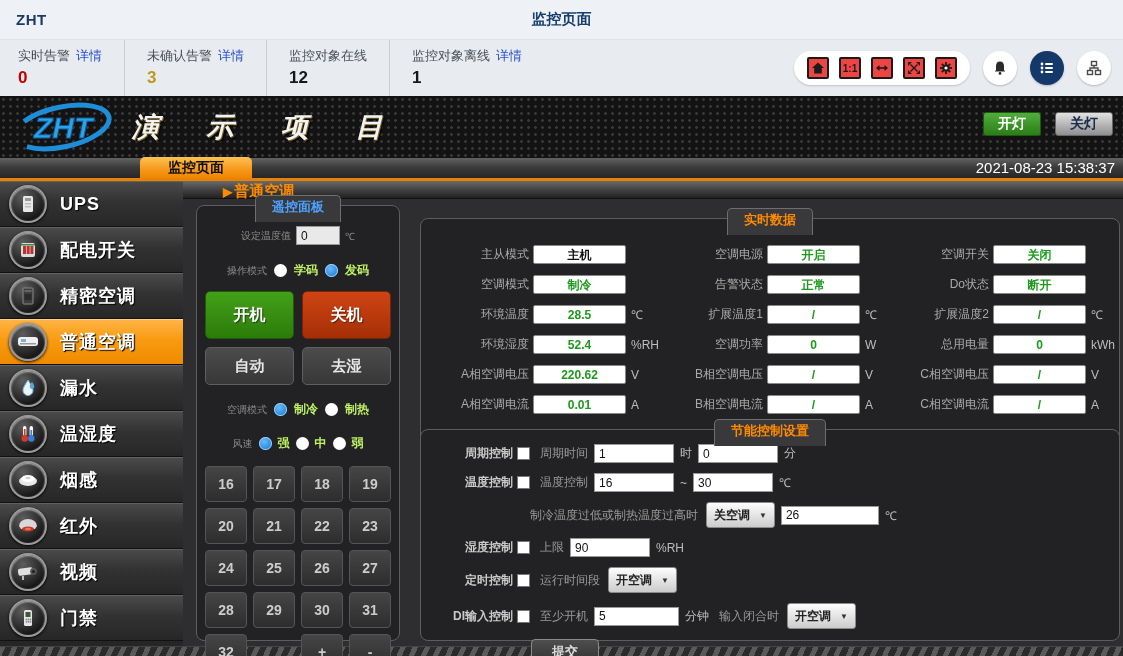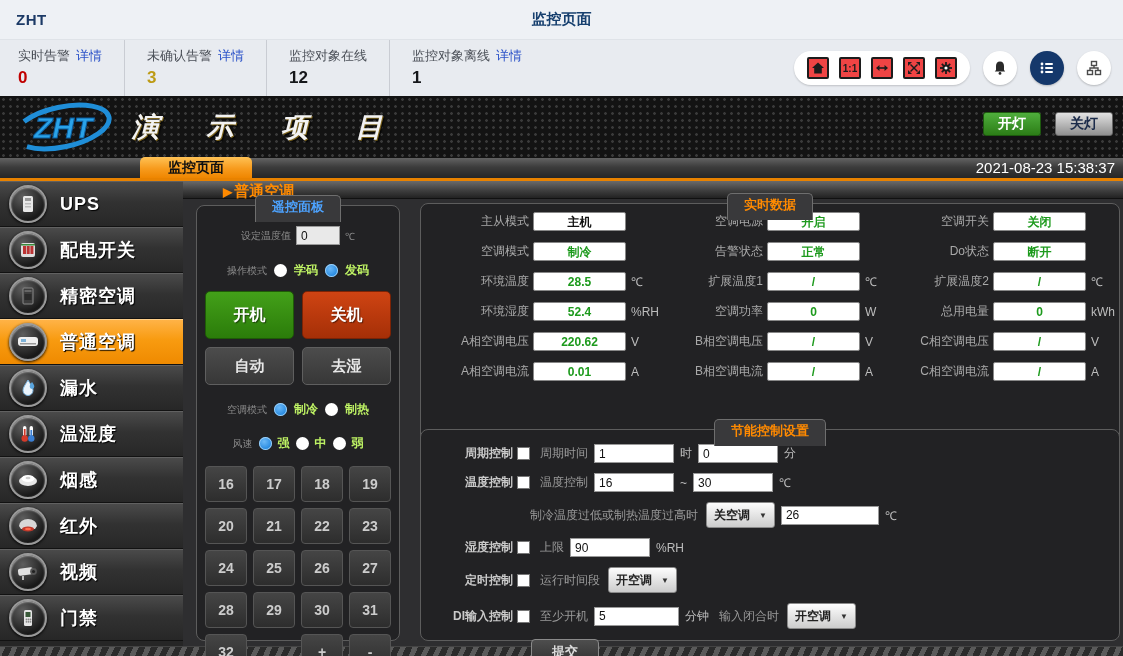--- a/index.html
+++ b/index.html
@@ -69,21 +69,21 @@
   .bigbtns { display:grid; grid-template-columns:1fr 1fr; gap:8px; margin:12px 8px 0; }
   .bbtn { height:48px; border-radius:5px; color:#fff; font-size:16px; font-weight:bold; display:flex; align-items:center; justify-content:center; cursor:pointer; text-shadow:1px 1px 1px rgba(0,0,0,.5); }
   .bbtn.green { background:linear-gradient(#43a019,#2b7c0a); border:1px solid #1e5c06; }
   .bbtn.red { background:linear-gradient(#cf4413,#a52f07); border:1px solid #7c2305; }
   .gbtn { height:38px; border-radius:5px; background:linear-gradient(#4c4c4c,#373737); border:1px solid #5f5f5f; color:#e8e8e8; font-size:15px; font-weight:bold; display:flex; align-items:center; justify-content:center; cursor:pointer; }
   .numpad { display:grid; grid-template-columns:repeat(4,1fr); gap:6px; margin:14px 8px 0; }
   .nbtn { height:36px; border-radius:4px; background:linear-gradient(#454545,#2d2d2d); border:1px solid #555; color:#ccc; font-size:14px; font-weight:bold; display:flex; align-items:center; justify-content:center; cursor:pointer; }
   .nspace { visibility:hidden; }
 
   
-  #realtime { left:237px; top:22px; width:700px; height:272px; padding:8px 4px 0; }
+  #realtime { left:237px; top:37px; width:700px; height:272px; padding:26px 4px 0; }
   .rtgrid { display:grid; grid-template-columns:repeat(3,1fr); row-gap:11px; }
   .cell { display:flex; align-items:center; }
   .clabel { width:104px; text-align:right; color:#a9a9a9; font-size:12px; margin-right:4px; white-space:nowrap; }
   .cbox { width:93px; height:19px; background:#fff; border:1px solid #888; border-radius:2px; text-align:center; font-size:12px; font-weight:bold; color:#1d9a1d; line-height:18px; }
   .cbox.dk { color:#111; }
   .cunit { color:#bdbdbd; font-size:12px; margin-left:5px; white-space:nowrap; }
 
   
   #energy { left:237px; top:248px; width:700px; height:212px; padding-top:14px; }
   .erow { display:flex; align-items:center; margin:0 0 10px 20px; }

